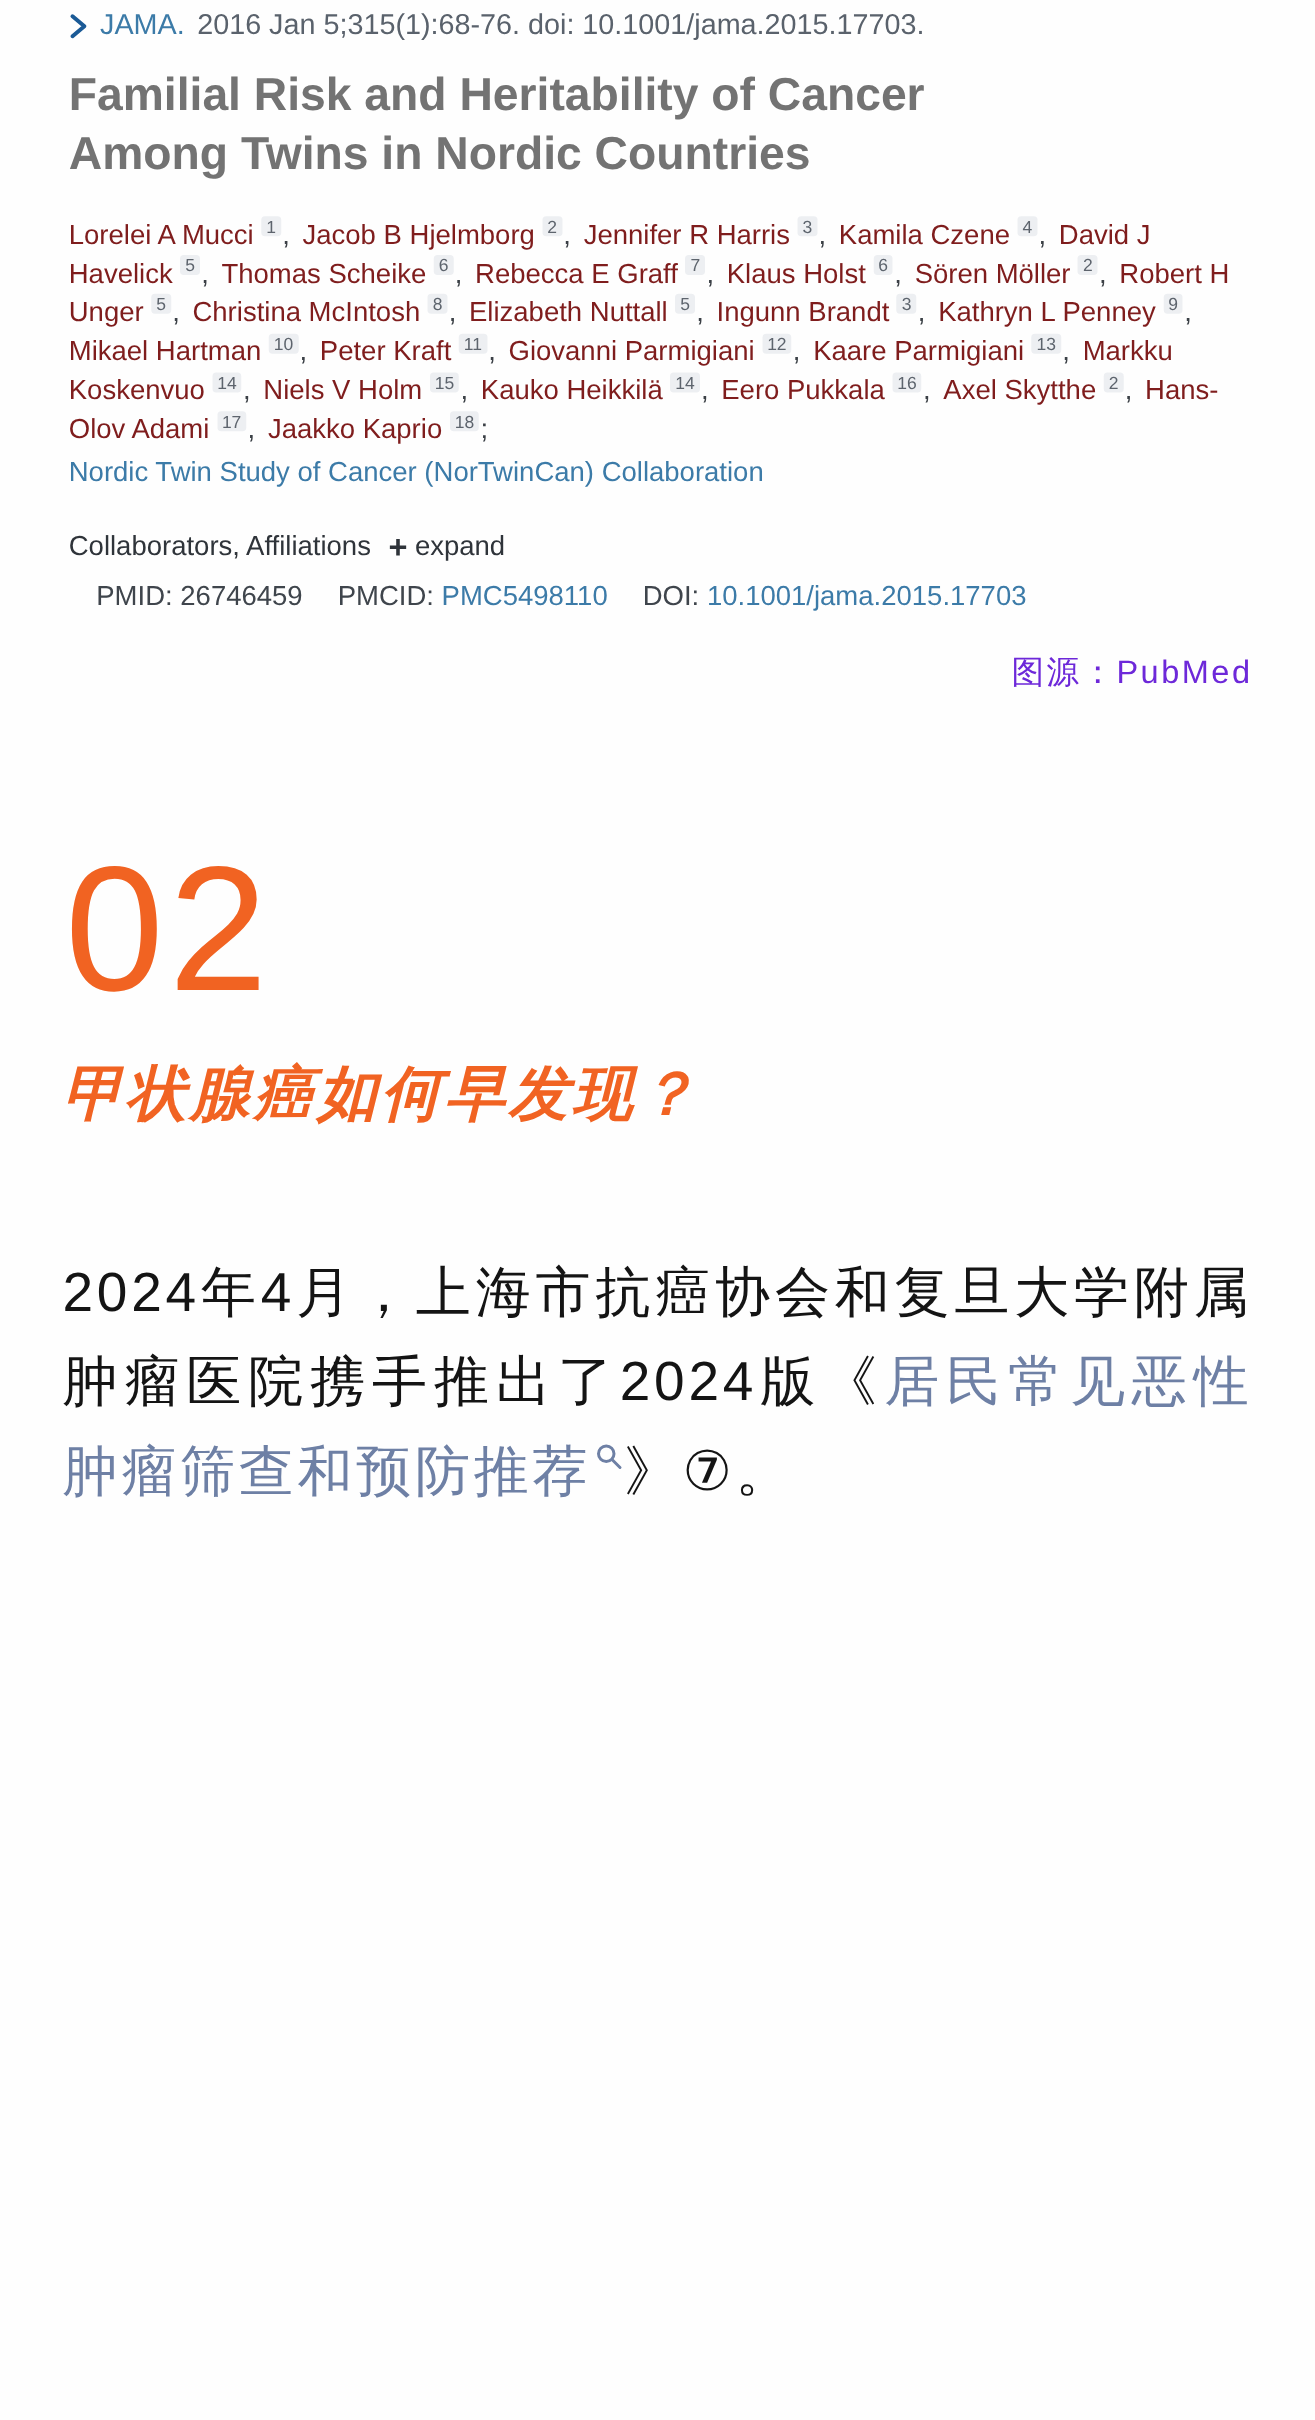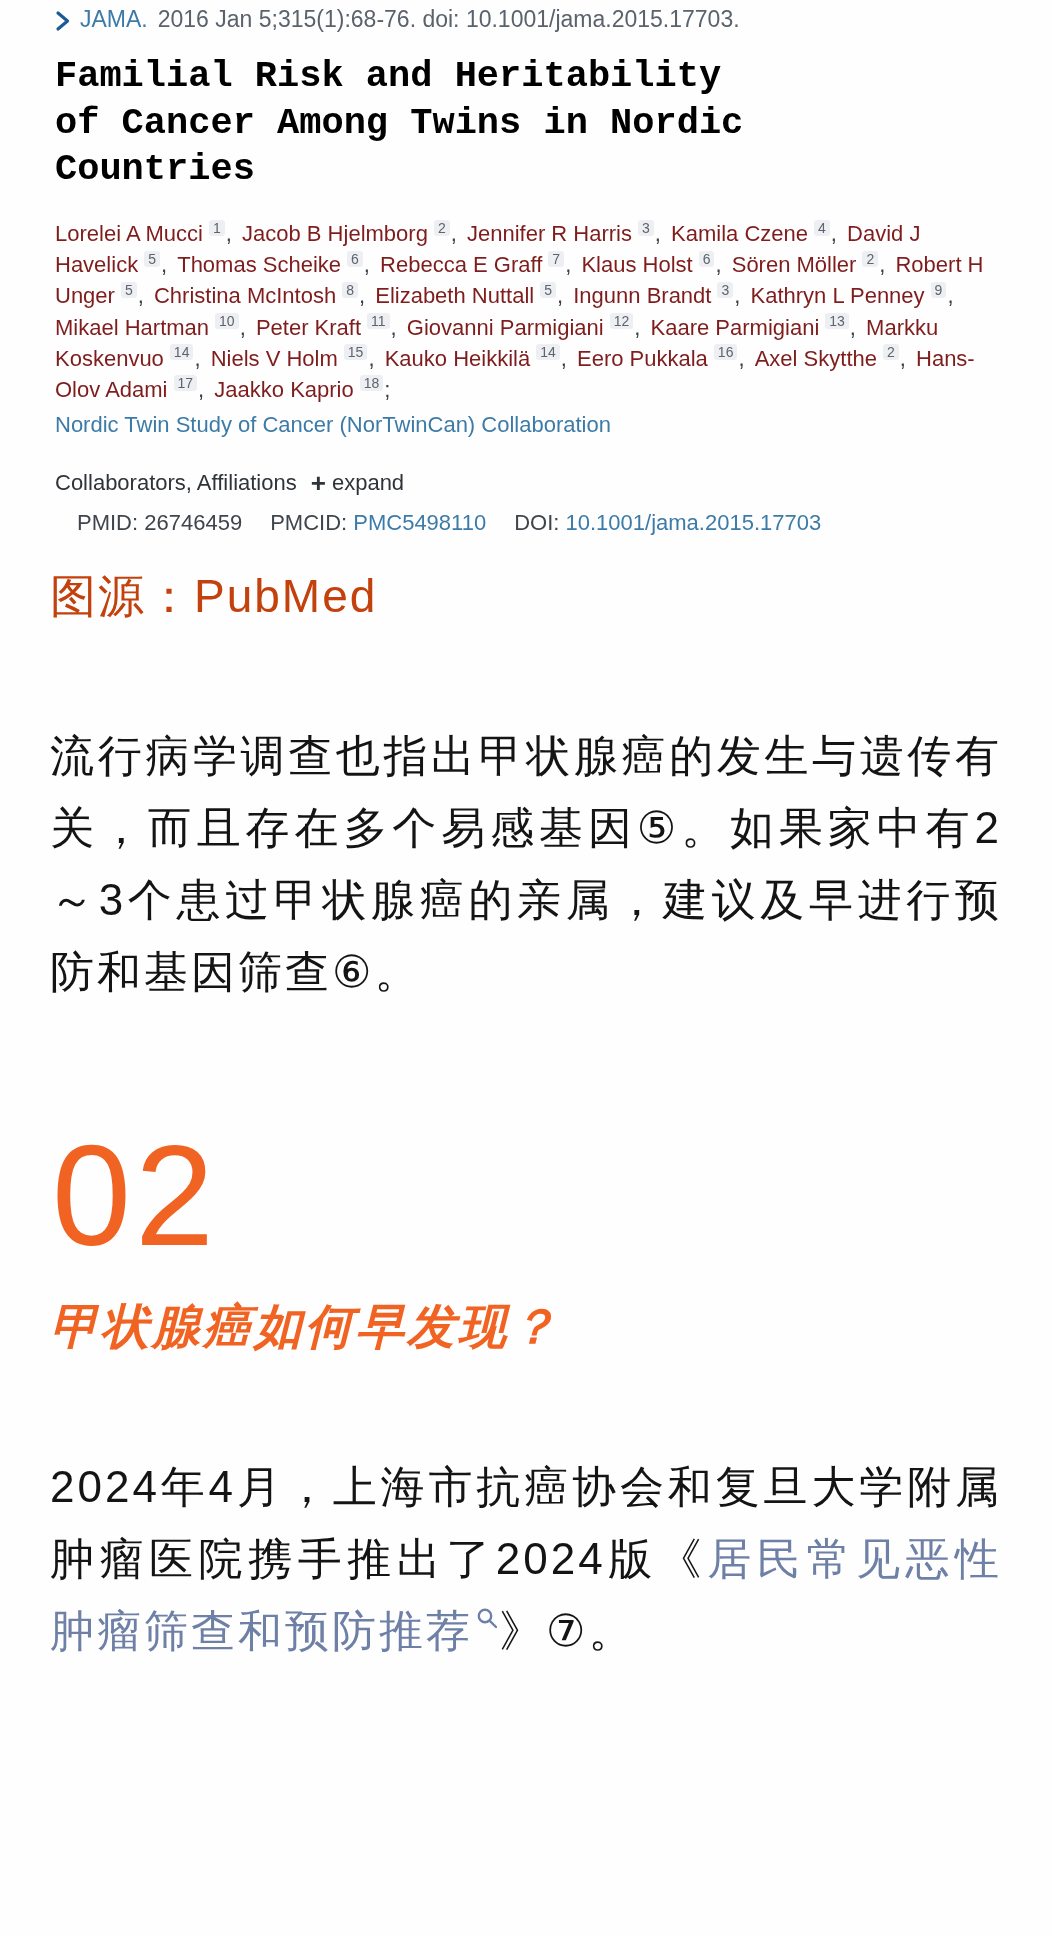--- a/index.html
+++ b/index.html
@@ -28,25 +28,25 @@
   .pm-citation {
     display: flex; align-items: flex-end; gap: 10px;
     font-size: 23px; color: #5a626c;
   }
   .chev { display: inline-flex; align-items: center; }
   .pm-journal { color: #3c7ba8; text-decoration: none; cursor: pointer; }
   .pm-cit-meta { color: #5a626c; }
   .pm-title {
     margin: 20px 0 0 0;
     max-width: 710px;
-    font-family: Liberation Mono, monospace;
+    font-family: Liberation Sans, sans-serif;
     font-weight: 700;
     font-size: 37px;
     line-height: 1.26;
-    color: #000000;
+    color: #737373;
   }
   .pm-authors {
     margin-top: 26px;
     max-width: 965px;
     font-size: 22px;
     line-height: 1.4;
     color: #3b4046;
   }
   .author { white-space: normal; margin-right: 4px; }
   .author-name { color: #7f1d1d; text-decoration: none; cursor: pointer; }
@@ -68,24 +68,24 @@
   }
   .pm-expand { display: inline-flex; align-items: center; gap: 6px; cursor: pointer; }
   .plus { font-size: 26px; font-weight: 700; line-height: 1; }
   .pm-ids-row { margin-top: 14px; font-size: 22px; color: #3f454c; margin-left: 22px; }
   .pm-ids-row .grp { margin-right: 28px; }
   .pm-id-link { color: #3c7ba8; text-decoration: none; cursor: pointer; }
 
   
   .caption {
     margin-top: 30px;
-    text-align: left;
-    font-size: 46px;
+    text-align: right;
+    font-size: 26px;
     letter-spacing: 2px;
-    color: #c2410c;
+    color: #6d28d9;
   }
 
   
   .section-number {
     margin: 118px 0 0 2px;
     font-size: 142px;
     font-weight: 300;
     line-height: 1.0;
     letter-spacing: 4px;
     color: #f16322;
@@ -195,21 +195,20 @@
     <div class="pm-ids-row">
       <span class="grp"><span>PMID:</span>
         <span>26746459</span></span><span class="grp"><span>PMCID:</span>
         <a class="pm-id-link">PMC5498110</a></span><span class="grp"><span>DOI:</span>
         <a class="pm-id-link">10.1001/jama.2015.17703</a></span>
     </div>
   </figure>
 
   <div class="caption">图源：PubMed</div>
 
-  <p class="body-para para-gap-large">流行病学调查也指出甲状腺癌的发生与遗传有关，而且存在多个易感基因⑤。如果家中有2～3个患过甲状腺癌的亲属，建议及早进行预防和基因筛查⑥。</p>
 
   <div class="section-number">02</div>
 
   <h1 class="section-title">甲状腺癌如何早发现？</h1>
 
   <p class="body-para para-gap-large"><span>2024年4月，上海市抗癌协会和复旦大学附属肿瘤医院携手推出了2024版《</span><a class="wx-link"><span>居民常见恶性肿瘤筛查和预防推荐</span><sup class="searchsup"><svg width="24" height="24" viewBox="0 0 24 24" aria-hidden="true">
             <circle cx="10" cy="10" r="6.2" fill="none" stroke="#6e80a5" stroke-width="2.4"></circle>
             <line x1="14.8" y1="14.8" x2="21" y2="21" stroke="#6e80a5" stroke-width="2.4" stroke-linecap="round"></line>
           </svg></sup></a><span>》⑦。</span></p>
 

